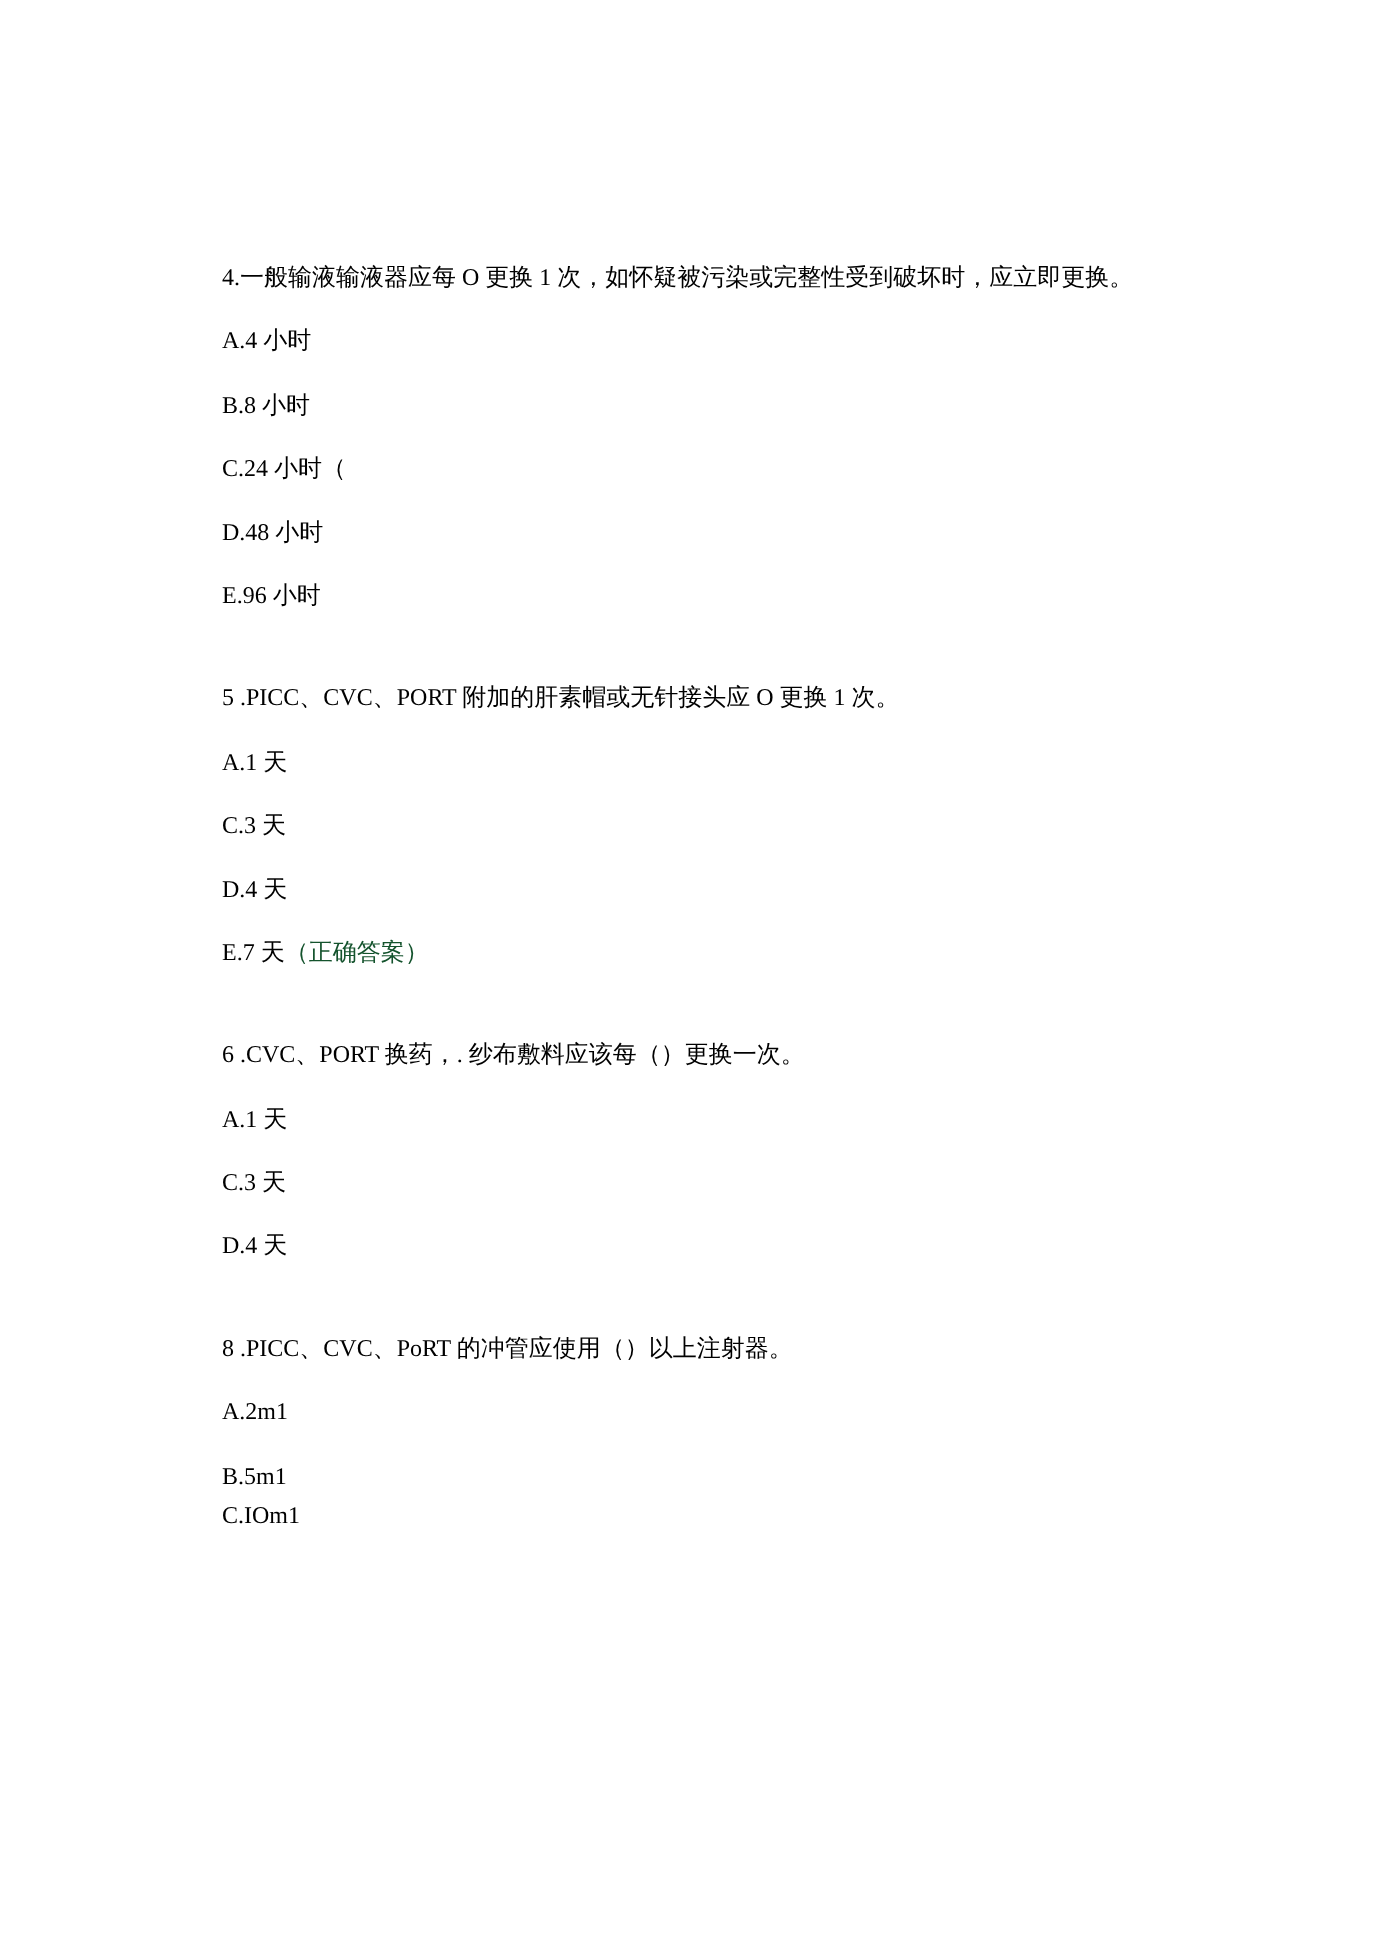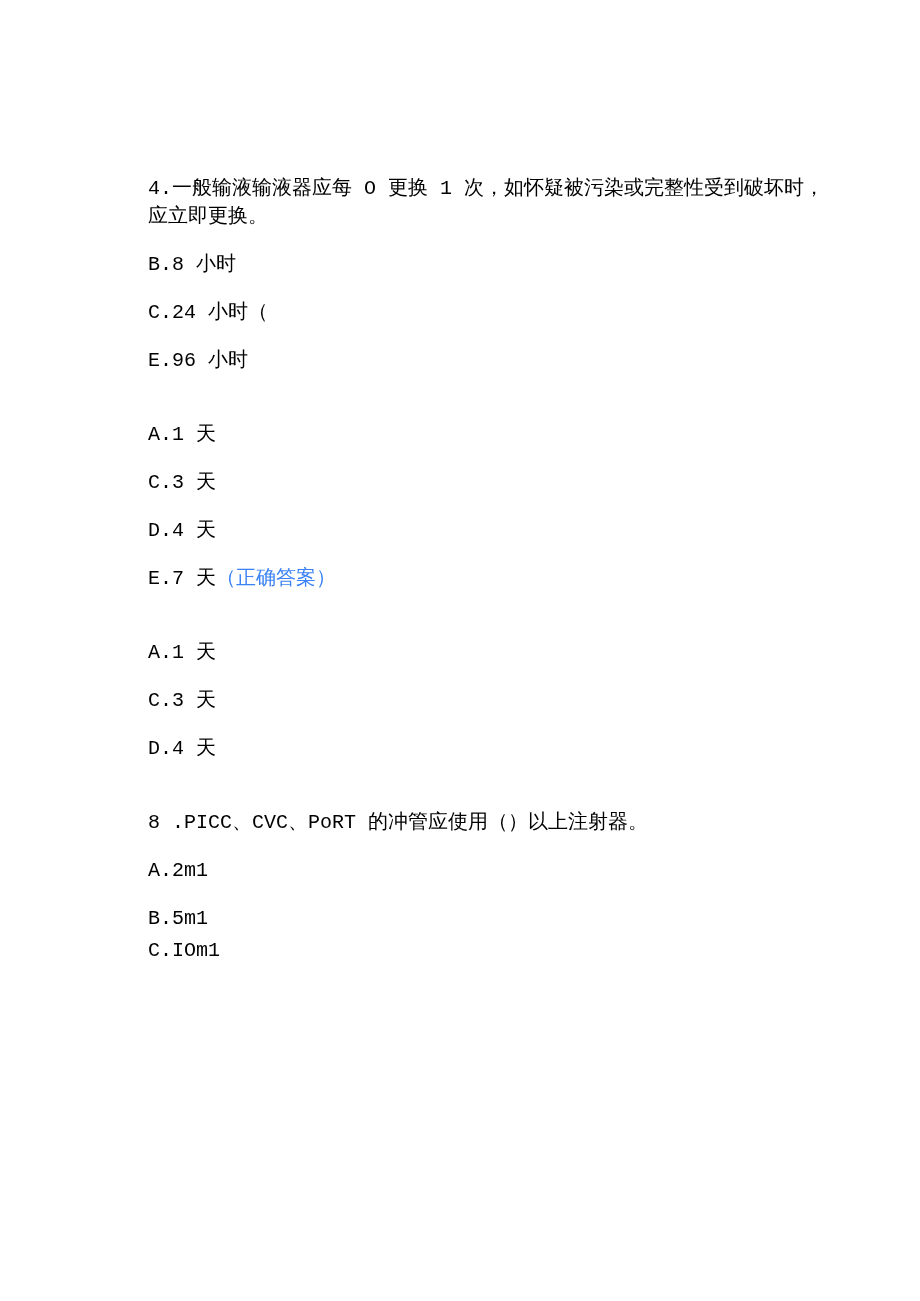--- a/index.html
+++ b/index.html
@@ -5,51 +5,54 @@
   body {
     margin: 0;
     padding: 0;
     background: #ffffff;
     font-family: "Times New Roman", "SimSun", serif;
     width: 920px;
   }
   .page {
     padding: 175px 80px 120px 148px;
     color: #000000;
-    font-size: 20px;
+    font-size: 16px;
     line-height: 1.4;
-    font-family: Liberation Mono, monospace;
   }
   .line {
     margin-bottom: 20px;
   }
   .block-gap {
     height: 26px;
   }
   .answer-marker {
-    color: #3b82f6;
+    color: #14532d;
   }
   .tight {
     margin-bottom: 4px;
   }
 </style>
 </head>
 <body>
 
 <div class="page" id="page-root">
     <div class="line">4.一般输液输液器应每 O 更换 1 次，如怀疑被污染或完整性受到破坏时，应立即更换。</div>
+    <div class="line"><span>A.4 小时</span></div>
     <div class="line"><span>B.8 小时</span></div>
     <div class="line"><span>C.24 小时（</span></div>
+    <div class="line"><span>D.48 小时</span></div>
     <div class="line"><span>E.96 小时</span></div>
     <div class="block-gap"></div>
+    <div class="line">5  .PICC、CVC、PORT 附加的肝素帽或无针接头应 O 更换 1 次。</div>
     <div class="line"><span>A.1 天</span></div>
     <div class="line"><span>C.3 天</span></div>
     <div class="line"><span>D.4 天</span></div>
     <div class="line"><span>E.7 天</span><span class="answer-marker">（正确答案）</span></div>
     <div class="block-gap"></div>
+    <div class="line">6  .CVC、PORT 换药，. 纱布敷料应该每（）更换一次。</div>
     <div class="line"><span>A.1 天</span></div>
     <div class="line"><span>C.3 天</span></div>
     <div class="line"><span>D.4 天</span></div>
     <div class="block-gap"></div>
     <div class="line">8  .PICC、CVC、PoRT 的冲管应使用（）以上注射器。</div>
     <div class="line"><span>A.2m1</span></div>
     <div class="line tight"><span>B.5m1</span></div>
     <div class="line"><span>C.IOm1</span></div>
   </div>
 

